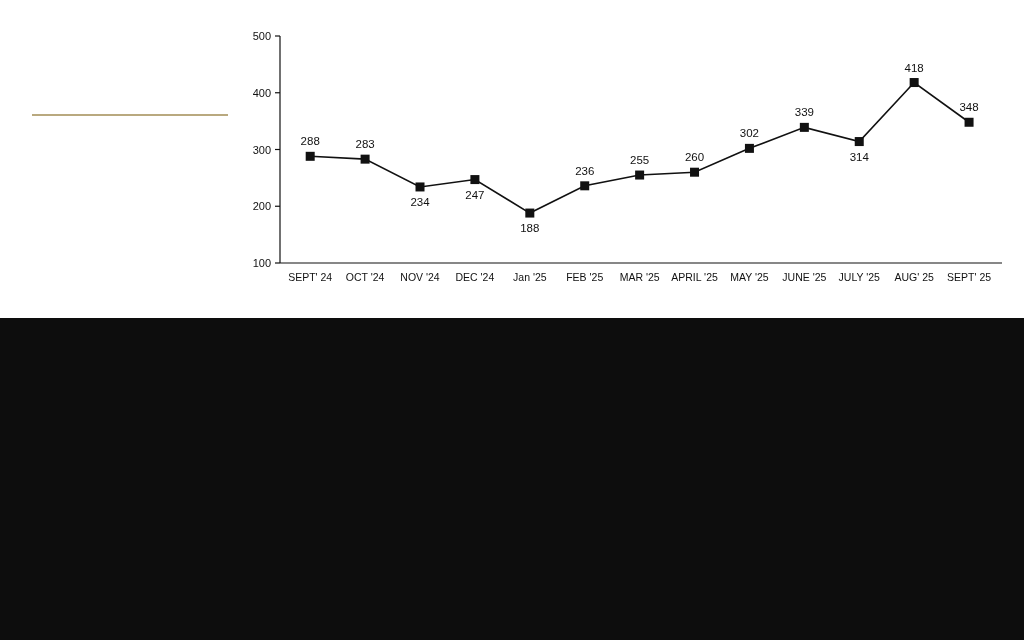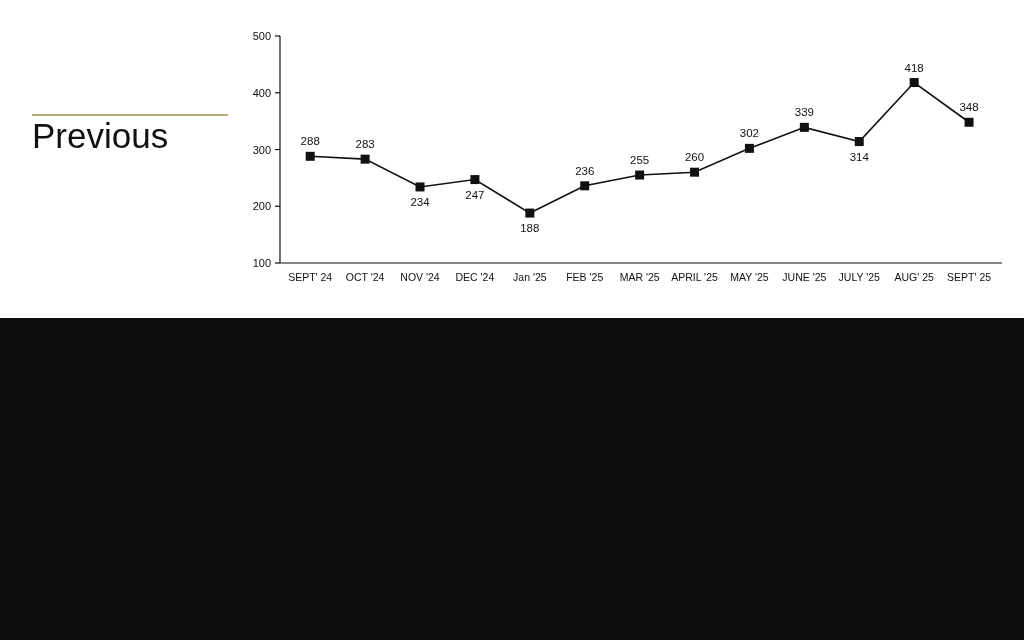--- a/index.html
+++ b/index.html
@@ -47,21 +47,20 @@
   .xtick{font-size:10.5px;fill:#111;font-family:"Liberation Sans",sans-serif;}
   .dlabel{font-size:11.5px;fill:#111;font-family:"Liberation Sans",sans-serif;}
 </style>
 </head>
 <body>
 
 <div class="top">
 
   <div class="title-block">
     <div class="script-underline"></div>
-    <div class="sub-line">Previous</div>
   </div>
 
   <div class="chart-wrap">
     <svg class="chart-svg" id="chart" width="780" height="285" viewBox="0 0 780 285">
         <line x1="48" y1="18" x2="48" y2="245" stroke="#111" stroke-width="1.2"></line>
         <line x1="48" y1="245" x2="770" y2="245" stroke="#111" stroke-width="1.2"></line>
         <line x1="43" y1="245" x2="48" y2="245" stroke="#111" stroke-width="1.2"></line>
         <text x="39" y="249" text-anchor="end" class="axis-label">100</text>
         <line x1="43" y1="188.25" x2="48" y2="188.25" stroke="#111" stroke-width="1.2"></line>
         <text x="39" y="192.25" text-anchor="end" class="axis-label">200</text>

